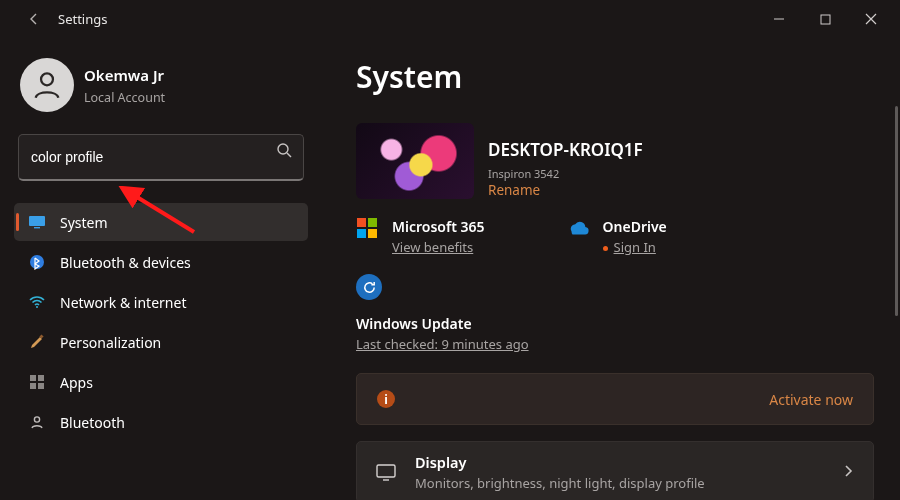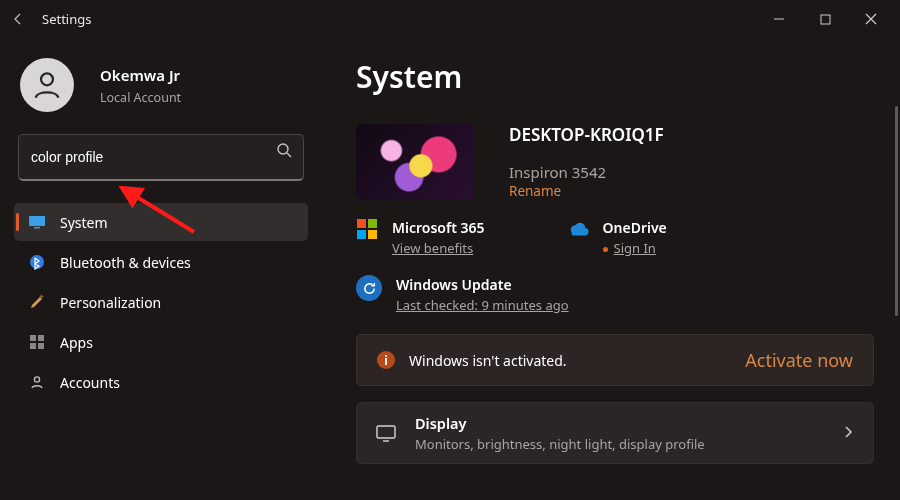--- a/index.html
+++ b/index.html
@@ -17,32 +17,32 @@
     --search-border: #4a4645;
   }
   * { box-sizing: border-box; }
   html, body { margin:0; padding:0; }
   body {
     width:900px; height:500px; background:var(--bg); color:var(--text);
     font-family: "Segoe UI", system-ui, sans-serif; font-size:14px;
     overflow:hidden; position:relative;
   }
   
-  .titlebar { display:flex; align-items:center; height:38px; padding:0 6px 0 4px; }
+  .titlebar { display:flex; align-items:center; height:38px; padding:0 6px 0 20px; }
   .tb-back { width:28px; height:28px; display:flex; align-items:center; justify-content:center; color:#b6b2b1; }
   .tb-title { margin-left:10px; font-size:13px; color:#e8e6e5; }
   .tb-spacer { flex:1; }
   .tb-btn { width:46px; height:30px; display:flex; align-items:center; justify-content:center; color:#d0cccb; }
   .tb-btn svg { stroke:#d0cccb; }
 
   .columns { display:flex; height:calc(100% - 38px); }
 
   
   .sidebar { width:318px; padding:6px 10px 0 14px; position:relative; }
-  .user-row { display:flex; align-items:center; gap:26px; margin:14px 0 22px 6px; }
+  .user-row { display:flex; align-items:center; gap:10px; margin:14px 0 22px 6px; }
   .avatar { width:54px; height:54px; border-radius:50%; background:#d9d7d6; display:flex; align-items:center; justify-content:center; }
   .avatar svg { width:34px; height:34px; }
   .user-name { font-size:15px; font-weight:600; }
   .user-sub  { font-size:12.5px; color:var(--text-dim); margin-top:4px; }
 
   .search { position:relative; margin:0 4px 22px 4px; }
   .search input {
     width:100%; height:47px; background:#242020; border:1px solid var(--search-border);
     border-bottom:2px solid #7a7675; border-radius:5px; color:var(--text);
     padding:0 40px 0 12px; font-size:14px; outline:none;
@@ -58,51 +58,51 @@
   .nav-item.selected::before {
     content:""; position:absolute; left:2px; top:10px; width:3px; height:18px;
     background:var(--selected-bar); border-radius:2px;
   }
   .nav-icon { width:18px; height:18px; display:flex; align-items:center; justify-content:center; }
 
   
   .main { flex:1; padding:12px 26px 0 38px; position:relative; overflow:hidden; }
   .page-title { font-size:30px; font-weight:600; margin:6px 0 26px 0; }
 
-  .device-card { display:flex; gap:35px; align-items:flex-end; margin-bottom:18px; }
+  .device-card { display:flex; gap:14px; align-items:flex-end; margin-bottom:18px; }
   .device-thumb {
     width:118px; height:76px; border-radius:6px; background:
       radial-gradient(circle at 30% 35%, #f7b3e5 0 10%, transparent 12%),
       radial-gradient(circle at 55% 55%, #f6d84a 0 14%, transparent 16%),
       radial-gradient(circle at 70% 40%, #ec3a7a 0 18%, transparent 20%),
       radial-gradient(circle at 45% 70%, #a05bd6 0 16%, transparent 18%),
       linear-gradient(135deg,#120915,#2a0f2f);
   }
   .device-name { font-size:17px; font-weight:600; }
-  .device-model { font-size:15px; color:var(--text-dim); margin-top:16px; }
+  .device-model { font-size:11px; color:var(--text-dim); margin-top:5px; }
   .device-rename { font-size:13.5px; color:var(--accent); }
 
   .tiles { display:flex; gap:82px; margin:2px 0 18px 0; }
   .tile { display:flex; gap:14px; align-items:flex-start; }
   .tile-icon { width:22px; height:22px; display:flex; align-items:center; justify-content:center; }
   .tile-title { font-size:14px; font-weight:600; }
   .tile-sub   { font-size:13px; color:var(--text-dim); margin-top:2px;text-decoration:underline; }
   .dot-orange { display:inline-block; width:5px; height:5px; border-radius:50%; background:var(--warning-dot); margin-right:6px; vertical-align:middle; }
 
-  .update-row { display:flex; gap:14px; align-items:flex-start; margin-bottom:20px; }
+  .update-row { display:flex; gap:14px; align-items:flex-start; margin-bottom:20px;flex-direction:column; }
   .refresh-circle { width:26px; height:26px; border-radius:50%; background:#1e6fbf; display:flex; align-items:center; justify-content:center; }
 
   .banner {
     display:flex; align-items:center; height:52px; padding:0 20px;
     background:var(--warning-bg); border:1px solid #3a302b; border-radius:5px;
     margin-bottom:16px;
   }
   .banner-dot { width:18px; height:18px; border-radius:50%; background:#b54c17; color:#fff; font-size:12px; font-weight:700; display:flex; align-items:center; justify-content:center; margin-right:14px; }
   .banner-text { font-size:14px; }
-  .banner-link { margin-left:auto; color:var(--accent); font-size:18px; }
+  .banner-link { margin-left:auto; color:var(--accent); font-size:14px; }
 
   .setting-row {
     display:flex; align-items:center; height:62px; padding:0 18px;
     background:var(--panel); border:1px solid #342f2e; border-radius:5px;
   }
   .setting-icon { width:22px; height:22px; margin-right:18px; color:#d6d2d1; }
   .setting-title { font-size:14.5px; font-weight:600; }
   .setting-sub   { font-size:13px; color:var(--text-dim); margin-top:2px; }
   .setting-chevron { margin-left:auto; color:#c8c4c3; }
 
@@ -183,20 +183,29 @@
         <span class="nav-icon">
           <svg width="16" height="16" viewBox="0 0 16 16">
               <circle cx="8" cy="8" r="7" fill="#2f7de0"></circle>
               <path d="M6 4l4 3-4 3 4 2-4 3V4" stroke="#fff" stroke-width="1.2" fill="none"></path>
             </svg>
         </span>
         <span>Bluetooth &amp; devices</span>
       </div>
       <div class="nav-item">
         <span class="nav-icon">
+          <svg width="18" height="18" viewBox="0 0 18 18" fill="none">
+              <path d="M2 7c4-4 10-4 14 0M4.5 9.5c2.6-2.6 6.4-2.6 9 0M7 12c1.2-1.2 2.8-1.2 4 0" stroke="#33b1d6" stroke-width="1.6"></path>
+              <circle cx="9" cy="14" r="1" fill="#33b1d6"></circle>
+            </svg>
+        </span>
+        <span>Network &amp; internet</span>
+      </div>
+      <div class="nav-item">
+        <span class="nav-icon">
           <svg width="18" height="18" viewBox="0 0 18 18">
               <path d="M3 15l3-1 8-8-2-2-8 8z" fill="#d49a55"></path>
               <rect x="12" y="2" width="3" height="3" transform="rotate(45 13.5 3.5)" fill="#8d5a2e"></rect>
             </svg>
         </span>
         <span>Personalization</span>
       </div>
       <div class="nav-item">
         <span class="nav-icon">
           <svg width="16" height="16" viewBox="0 0 16 16">
@@ -208,21 +217,21 @@
         </span>
         <span>Apps</span>
       </div>
       <div class="nav-item">
         <span class="nav-icon">
           <svg width="16" height="16" viewBox="0 0 16 16" fill="none">
               <circle cx="8" cy="5.5" r="2.6" stroke="#c0bcbb" stroke-width="1.4"></circle>
               <path d="M3 14c1-3 9-3 10 0" stroke="#c0bcbb" stroke-width="1.4"></path>
             </svg>
         </span>
-        <span>Accounts</span>
+        <span>Bluetooth</span>
       </div>
     </nav>
   </aside>
 
   <main class="main">
     <h1 class="page-title">System</h1>
 
     <div class="device-card">
       <div class="device-thumb"></div>
       <div>
@@ -267,21 +276,20 @@
           </svg>
       </span>
       <div>
         <div class="tile-title">Windows Update</div>
         <div class="tile-sub">Last checked: 9 minutes ago</div>
       </div>
     </div>
 
     <div class="banner">
       <span class="banner-dot">i</span>
-      <span class="banner-text">Windows isn't activated.</span>
       <span class="banner-link">Activate now</span>
     </div>
 
     <div class="setting-row">
       <span class="setting-icon">
         <svg width="22" height="22" viewBox="0 0 22 22" fill="none">
             <rect x="2" y="4" width="18" height="12" rx="1.5" stroke="#d6d2d1" stroke-width="1.4"></rect>
             <path d="M8 19h6" stroke="#d6d2d1" stroke-width="1.4"></path>
           </svg>
       </span>

